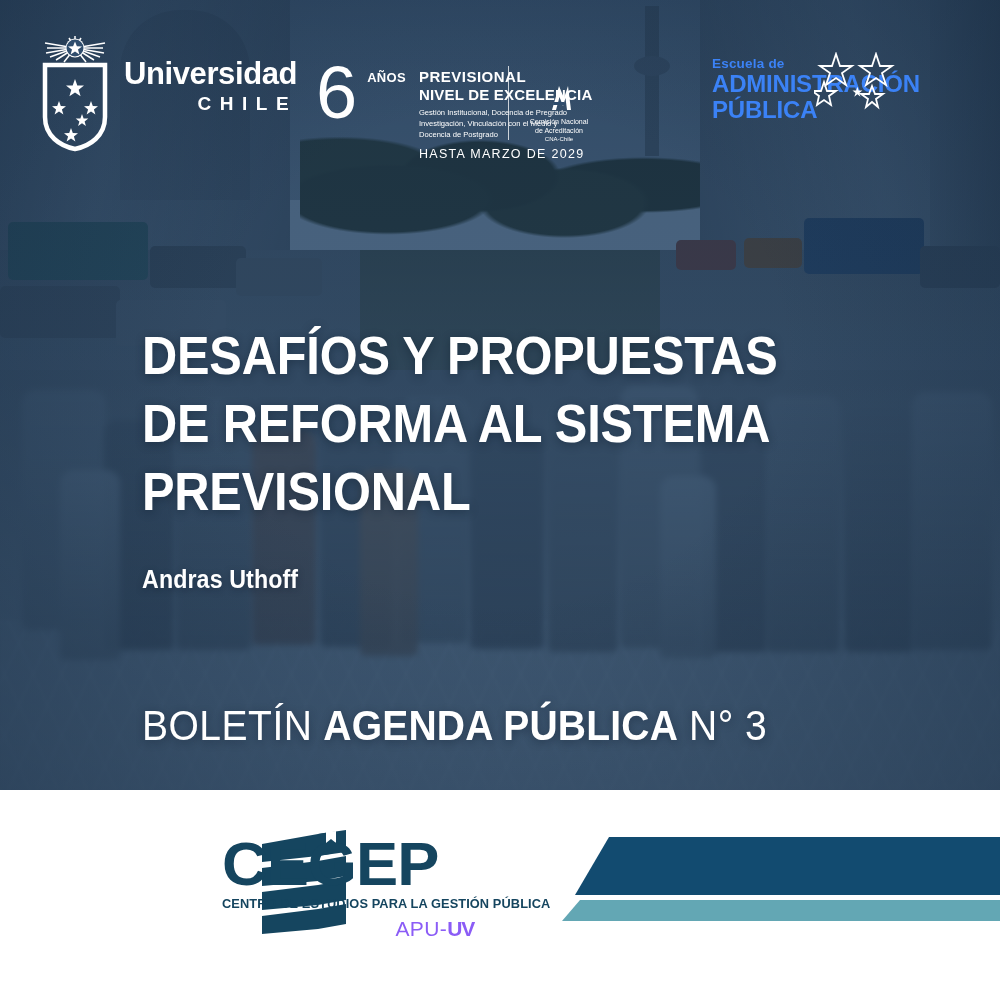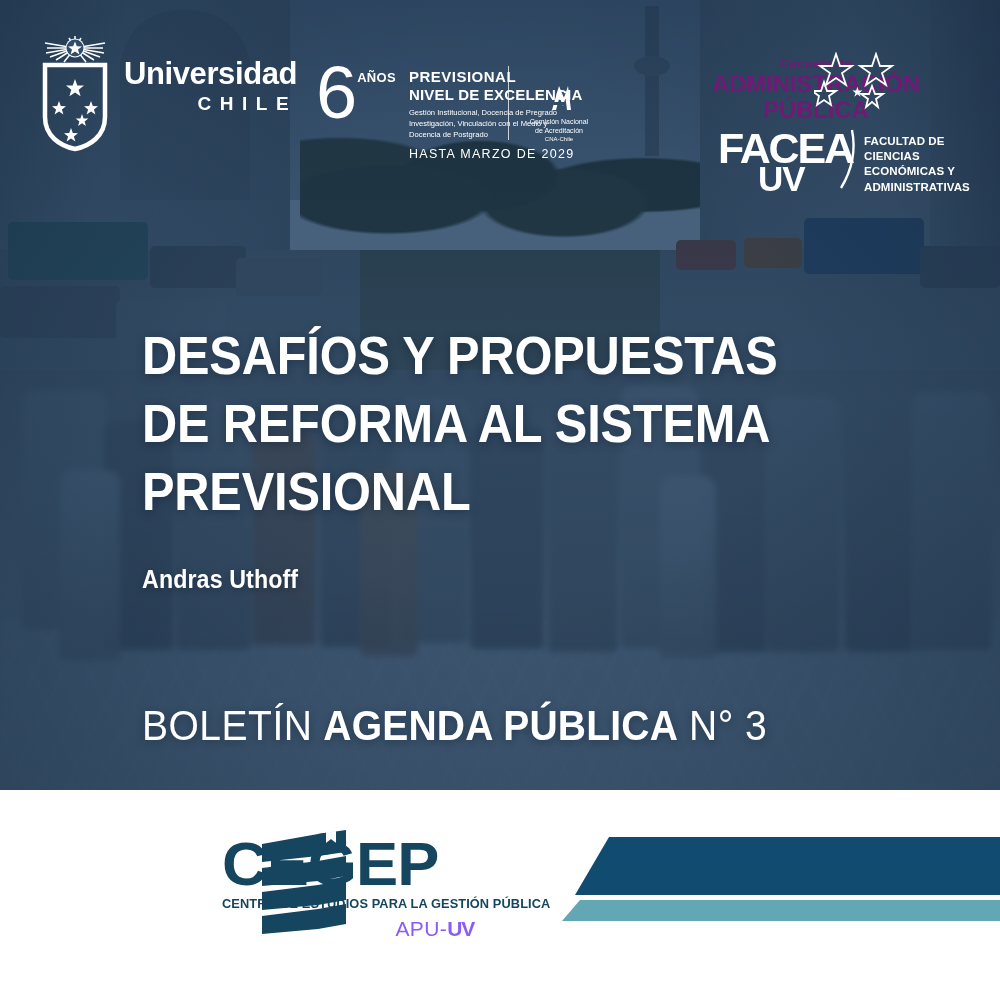--- a/index.html
+++ b/index.html
@@ -60,34 +60,34 @@
   #uvBurst { position:absolute; left:3px; top:0; width:68px; height:28px; }
   #uvShield{ position:absolute; left:4px; top:26px; width:66px; height:90px; }
   #uvWords { margin-left:12px; margin-top:22px; color:#fff; line-height:1.0; }
   .uvL1 { font-size:31px; font-weight:700; letter-spacing:-.4px; }
   .uvL2 { font-size:31px; font-weight:700; letter-spacing:-.4px; margin-top:3px; }
   .uvL3 { font-size:19px; font-weight:700; letter-spacing:8.5px; text-align:right; margin-top:5px; }
 
   
   #acc { position:absolute; left:316px; top:64px; display:flex; align-items:flex-start; color:#fff; }
   #accSix { font-size:74px; font-weight:300; line-height:.78; letter-spacing:-2px; }
-  #accAnos{ font-size:13px; font-weight:700; letter-spacing:.3px; margin-left:2px; margin-top:6px; }
+  #accAnos{ font-size:13px; font-weight:700; letter-spacing:.3px; margin-left:12px; margin-top:6px; }
   #accTxt { margin-left:13px; margin-top:4px; }
   .accT1 { font-size:15px; font-weight:700; letter-spacing:.5px; }
   .accT2 { font-size:15px; font-weight:700; letter-spacing:.2px; margin-top:1px; }
   .accT3 { font-size:7.6px; line-height:1.42; margin-top:5px; max-width:160px; }
   .accT4 { font-size:12.5px; letter-spacing:1.3px; margin-top:7px; }
   #accDiv{ position:absolute; left:508px; top:66px; width:1px; height:74px; background:rgba(255,255,255,.75); }
   #cna   { position:absolute; left:524px; top:84px; width:70px; text-align:center; color:#fff; }
   #cnaMark{ width:34px; height:26px; margin:0 auto 3px; }
   .cnaT  { font-size:7px; line-height:1.3; }
   .cnaT2 { font-size:6px; margin-top:1px; }
 
   
-  #eap { position:absolute; left:712px; top:56px; color:#701a75;text-align:center; }
+  #eap { position:absolute; left:712px; top:56px; color:#3b82f6; }
   .eap1 { font-size:13.5px; font-weight:700; letter-spacing:.2px; }
   .eap2 { font-size:24px; font-weight:700; letter-spacing:-.2px; margin-top:-1px; }
   .eap3 { font-size:24px; font-weight:700; letter-spacing:-.2px; margin-top:-2px; }
   #eapStars { position:absolute; left:102px; top:-4px; width:100px; height:60px; }
 
   
   #facea { position:absolute; left:718px; top:130px; display:flex; align-items:flex-start; color:#fff; }
   #faceaMark { position:relative; width:140px; height:62px; }
   #faceaTop { font-size:43px; font-weight:700; letter-spacing:-2.2px; line-height:.86; }
   #faceaUV  { font-size:35px; font-weight:700; letter-spacing:-1px; line-height:.9; margin-left:40px; margin-top:-4px; }
@@ -263,35 +263,20 @@
           <polygon points="62,2 66,14 78,14 68,21 72,33 62,26 52,33 56,21 46,14 58,14"></polygon>
           <polygon points="10,30 13,39 22,39 15,44 17,53 10,48 3,53 5,44 -2,39 7,39"></polygon>
           <polygon points="58,34 61,42 69,42 62,47 64,55 58,50 52,55 54,47 47,42 55,42"></polygon>
         </g>
         <g fill="#fff">
           <polygon points="40,34 42,40 48,40 43,44 45,50 40,46 35,50 37,44 32,40 38,40" transform="scale(.62) translate(30 22)"></polygon>
         </g>
       </svg>
     </div>
 
-    <div id="facea">
-      <div id="faceaMark">
-        <div id="faceaTop">FACEA</div>
-        <div id="faceaUV">UV</div>
-        <svg id="faceaSlash" viewBox="0 0 22 62">
-          <path d="M3 60 C14 42 18 22 14 2" fill="none" stroke="#fff" stroke-width="2.4"></path>
-        </svg>
-      </div>
-      <div id="faceaTxt">
-        <div>FACULTAD DE</div>
-        <div>CIENCIAS</div>
-        <div>ECONÓMICAS Y</div>
-        <div>ADMINISTRATIVAS</div>
-      </div>
-    </div>
   </div>
 
   <div id="title">DESAFÍOS Y PROPUESTAS DE REFORMA AL SISTEMA PREVISIONAL</div>
   <div id="author">Andras Uthoff</div>
 
   <div id="boletin">
     <span class="bLight">BOLETÍN</span><span> </span><span class="bBold">AGENDA PÚBLICA</span><span> </span><span class="bLight">N° 3</span>
   </div>
 
   <div id="footer">

